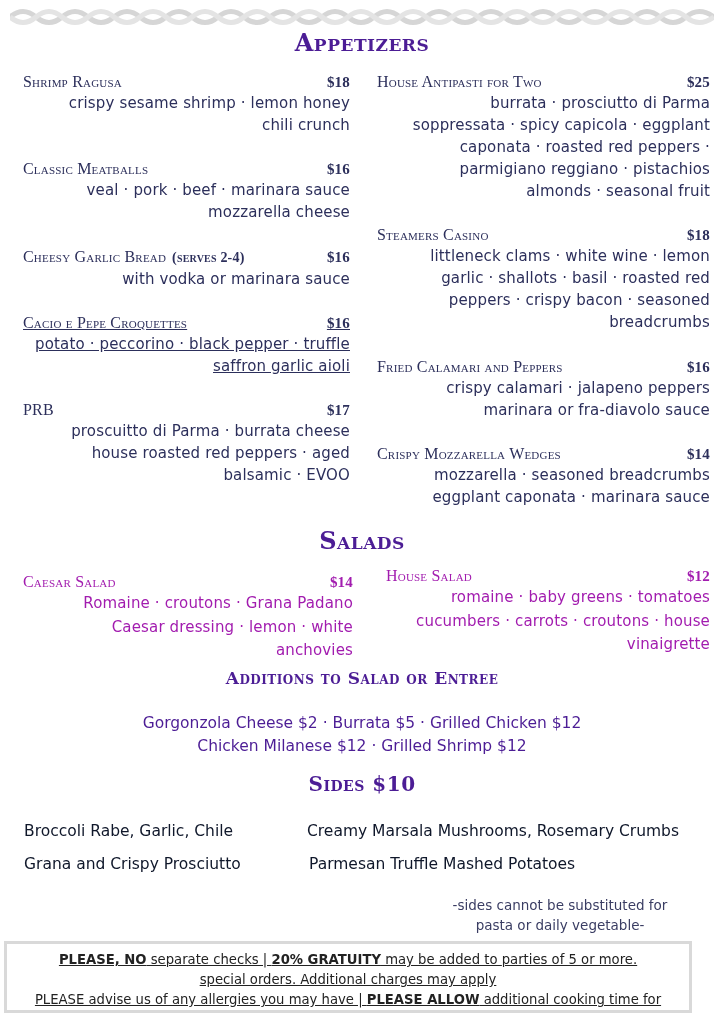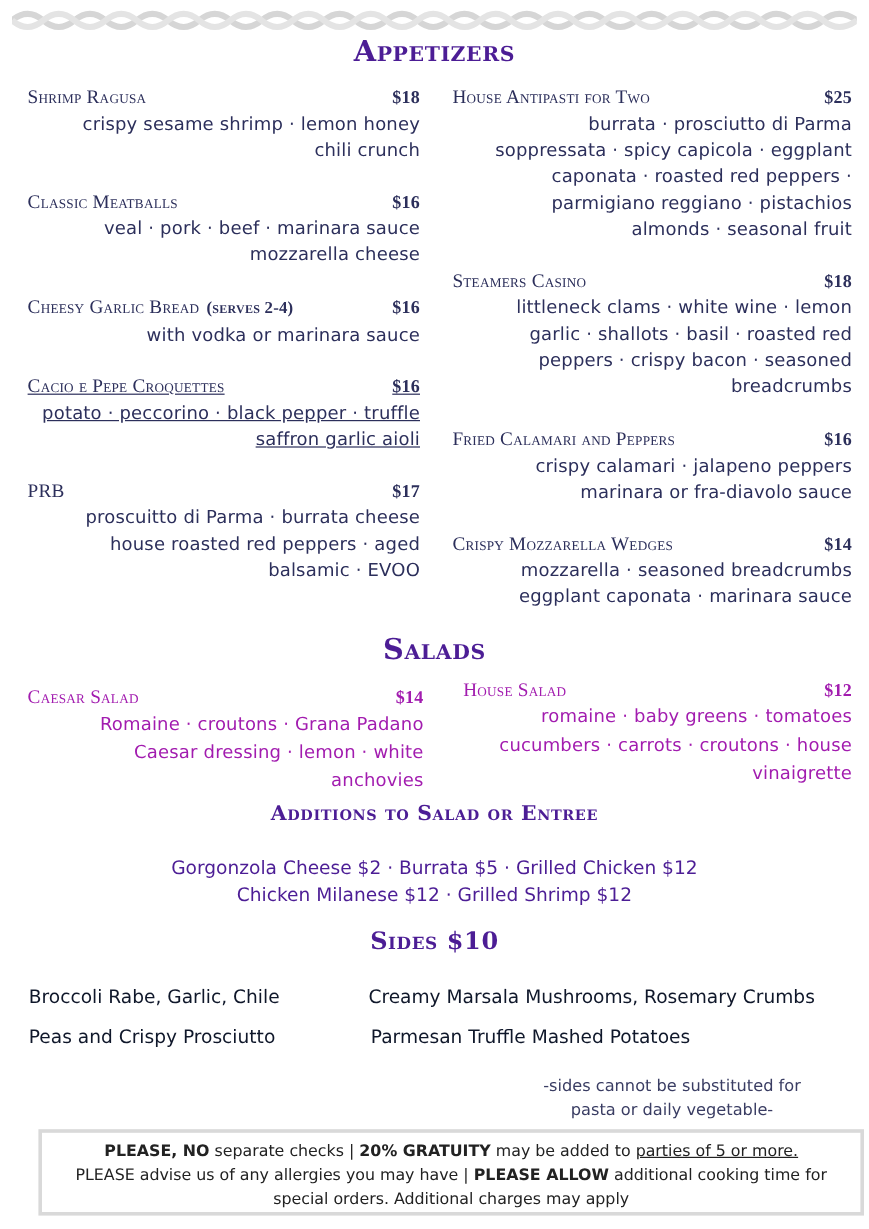--- a/index.html
+++ b/index.html
@@ -17,23 +17,23 @@
   .price { font-family: "Liberation Serif", serif; font-weight: bold; font-size: 15px; }
   .desc { font-size: 15px; line-height: 22px; white-space: pre-line; letter-spacing: 0.15px; text-align: right; }
   .navy { color: #2c2f5b; }
   .dark { color: #a21caf; }
   .salads .desc { line-height: 23.5px; }
   .additions { position: absolute; left: 0; width: 724px; text-align: center;
          font-size: 15.5px; line-height: 23px; color: #4c1d95; }
   .side { position: absolute; font-size: 15.5px; color: #0f172a; }
   .note { position: absolute; left: 440px; width: 240px; text-align: center;
          font-size: 13.5px; line-height: 20px; color: #3a3d63; }
-  .footer { position: absolute; left: 32px; top: 941px; width: 688px; height: 72px;
+  .footer { position: absolute; left: 4px; top: 941px; width: 688px; height: 72px;
          border: 3px solid #d9d9d9; box-sizing: border-box; text-align: center;
-         font-size: 13.2px; line-height: 20px; color: #222; padding-top: 6px; }
+         font-size: 13.2px; line-height: 20px; color: #222; padding-top: 6px; text-decoration: underline; }
   .footer b { font-weight: bold; }
   .footer u { text-decoration: underline; }
 </style>
 </head>
 <body>
 
 <svg class="rope" viewBox="0 0 704 26" preserveAspectRatio="none">
   <path d="M0 13 Q 13 2 26 13 T 52 13 T 78 13 T 104 13 T 130 13 T 156 13 T 182 13 T 208 13 T 234 13 T 260 13 T 286 13 T 312 13 T 338 13 T 364 13 T 390 13 T 416 13 T 442 13 T 468 13 T 494 13 T 520 13 T 546 13 T 572 13 T 598 13 T 624 13 T 650 13 T 676 13 T 704 13" fill="none" stroke="#d6d6d6" stroke-width="5"></path>
   <path d="M0 13 Q 13 24 26 13 T 52 13 T 78 13 T 104 13 T 130 13 T 156 13 T 182 13 T 208 13 T 234 13 T 260 13 T 286 13 T 312 13 T 338 13 T 364 13 T 390 13 T 416 13 T 442 13 T 468 13 T 494 13 T 520 13 T 546 13 T 572 13 T 598 13 T 624 13 T 650 13 T 676 13 T 704 13" fill="none" stroke="#e4e4e4" stroke-width="5"></path>
 </svg>
@@ -142,24 +142,24 @@
 
 <div class="section-title" style="top:668px; font-size:17px;">Additions to Salad or Entree</div>
 <div class="additions" style="top:712px;">
   <div>Gorgonzola Cheese $2 · Burrata $5 · Grilled Chicken $12</div>
   <div>Chicken Milanese $12 · Grilled Shrimp $12</div>
 </div>
 
 <div class="section-title" style="top:772px; font-size:20px;">Sides $10</div>
 <div class="side" style="left:24px; top:822px;">Broccoli Rabe, Garlic, Chile</div>
 <div class="side" style="left:307px; top:822px;">Creamy Marsala Mushrooms, Rosemary Crumbs</div>
-<div class="side" style="left:24px; top:855px;">Peas and Crispy Prosciutto</div>
+<div class="side" style="left:24px; top:855px;">Grana and Crispy Prosciutto</div>
 <div class="side" style="left:309px; top:855px;">Parmesan Truffle Mashed Potatoes</div>
 <div class="note" style="top:895px;">
   <div>-sides cannot be substituted for</div>
   <div>pasta or daily vegetable-</div>
 </div>
 
 <div class="footer">
   <div><b>PLEASE, NO</b><span> separate checks | </span><b>20% GRATUITY</b><span> may be added to </span><u>parties of 5 or more.</u></div>
+  <div>special orders. Additional charges may apply</div>
   <div><span>PLEASE advise us of any allergies you may have | </span><b>PLEASE ALLOW</b><span> additional cooking time for</span></div>
-  <div>special orders. Additional charges may apply</div>
 </div>
 
 </body></html>

